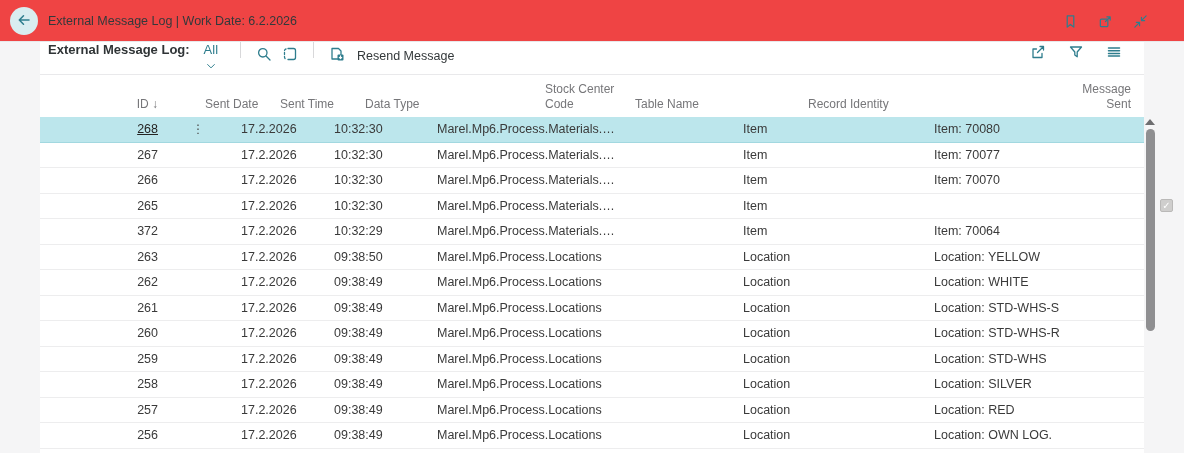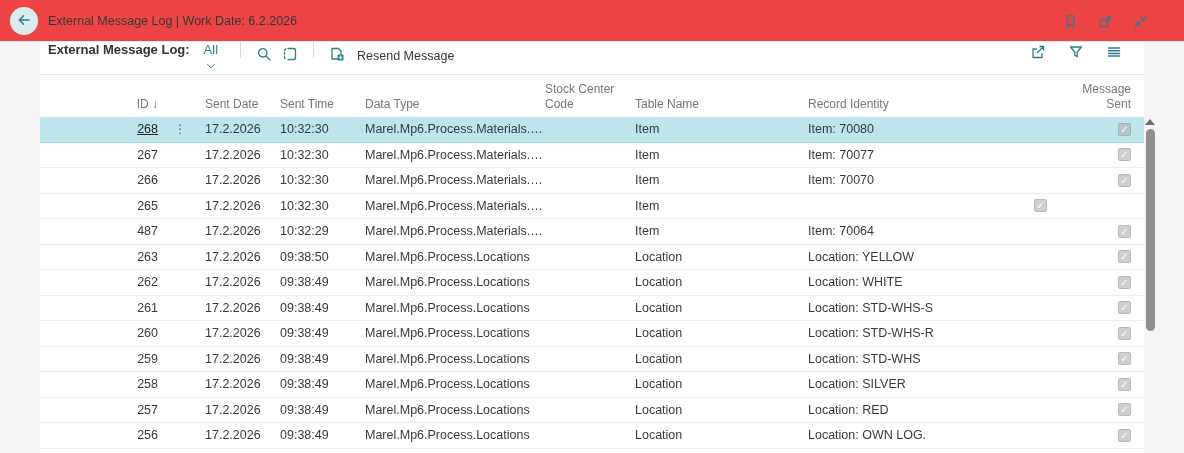--- a/index.html
+++ b/index.html
@@ -41,21 +41,21 @@
     padding-bottom:5px; font-size:12px; color:#767679; }
   .grid-head .hc { line-height:1.25; }
   .h-right { text-align:right; }
   .hc-id { padding-right:2px; }
   .hc-msg { padding-right:13px; }
 
   .rows {}
   .row { height:25.5px; display:grid; align-items:center;
     grid-template-columns:120px 45px 75px 85px 180px 90px 173px 252px 1fr;
     border-bottom:1px solid #ededee; font-size:12.5px; color:#3a3a3a;
-    cursor:pointer; background:#fff; }
+    cursor:pointer; background:#fff;gap:18px; }
   .row.selected { background:#bce6ec; border-bottom:1px solid #a2d8e0; }
   .cell { white-space:nowrap; overflow:hidden; text-overflow:ellipsis; }
   .c-id { text-align:right; padding-right:2px; }
   .row.selected .c-id .id-text { text-decoration:underline; color:#252423; }
   .c-menu { padding-left:14px; }
   .dots { visibility:hidden; color:#4a4a4a; font-size:12px; letter-spacing:0;
     background:none; border:none; cursor:pointer; line-height:1; }
   .row.selected .dots { visibility:visible; }
   .c-msg { display:flex; justify-content:flex-end; padding-right:13px; }
   .checkbox { width:13px; height:13px; border-radius:2px; background:#cfcecd;
@@ -225,21 +225,21 @@
       <div class="cell">17.2.2026</div>
       <div class="cell">10:32:30</div>
       <div class="cell">Marel.Mp6.Process.Materials.Mate...</div>
       <div class="cell"></div>
       <div class="cell">Item</div>
       <div class="cell c-msg">
           <span class="checkbox checked">✓</span>
         </div>
     </div>
       <div class="row">
-      <div class="cell c-id"><span class="id-text">487</span></div>
+      <div class="cell c-id"><span class="id-text">372</span></div>
       <div class="cell c-menu"><button class="dots">⋮</button></div>
       <div class="cell">17.2.2026</div>
       <div class="cell">10:32:29</div>
       <div class="cell">Marel.Mp6.Process.Materials.Mate...</div>
       <div class="cell"></div>
       <div class="cell">Item</div>
       <div class="cell">Item: 70064</div>
       <div class="cell c-msg">
           <span class="checkbox checked">✓</span>
         </div>

